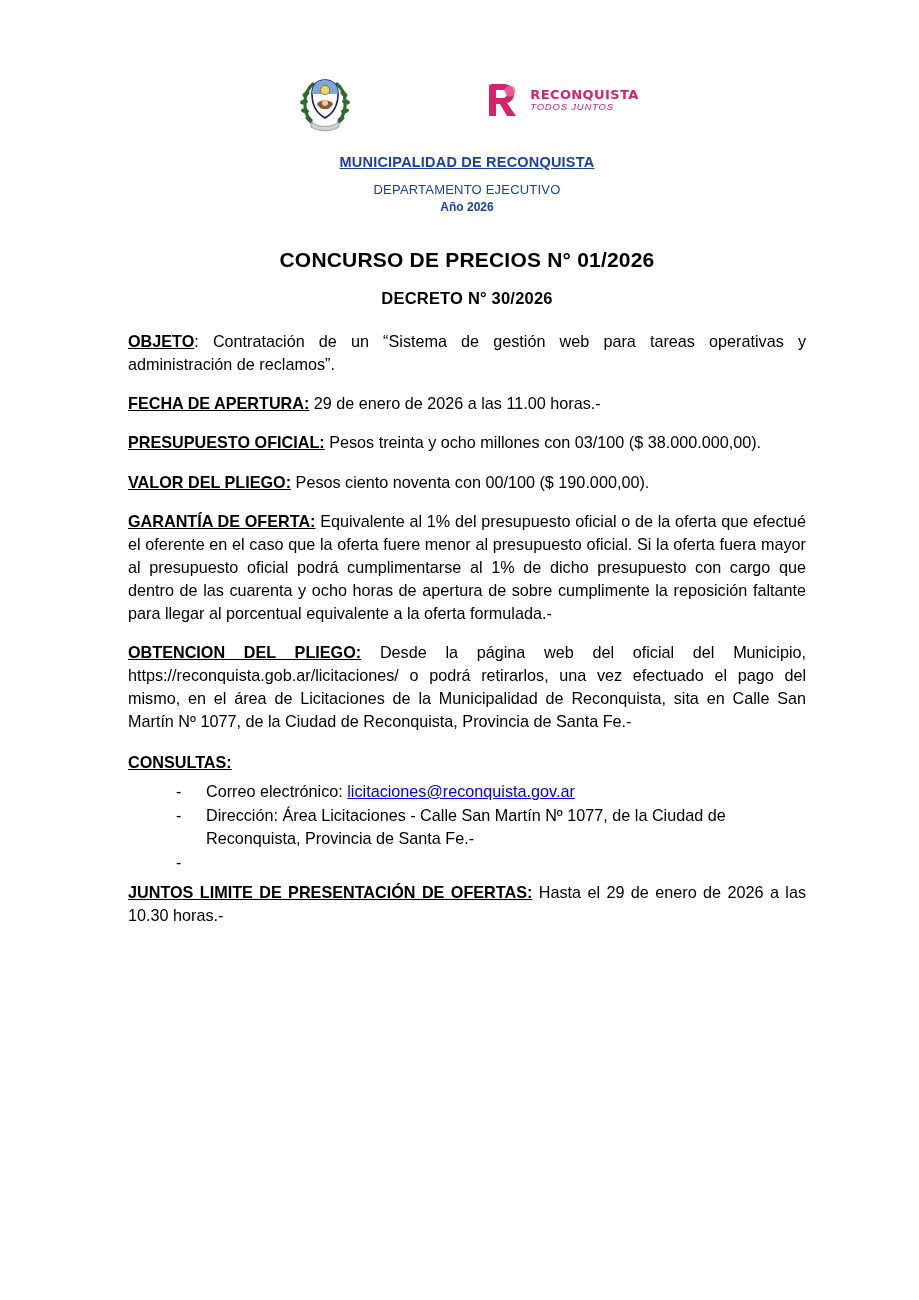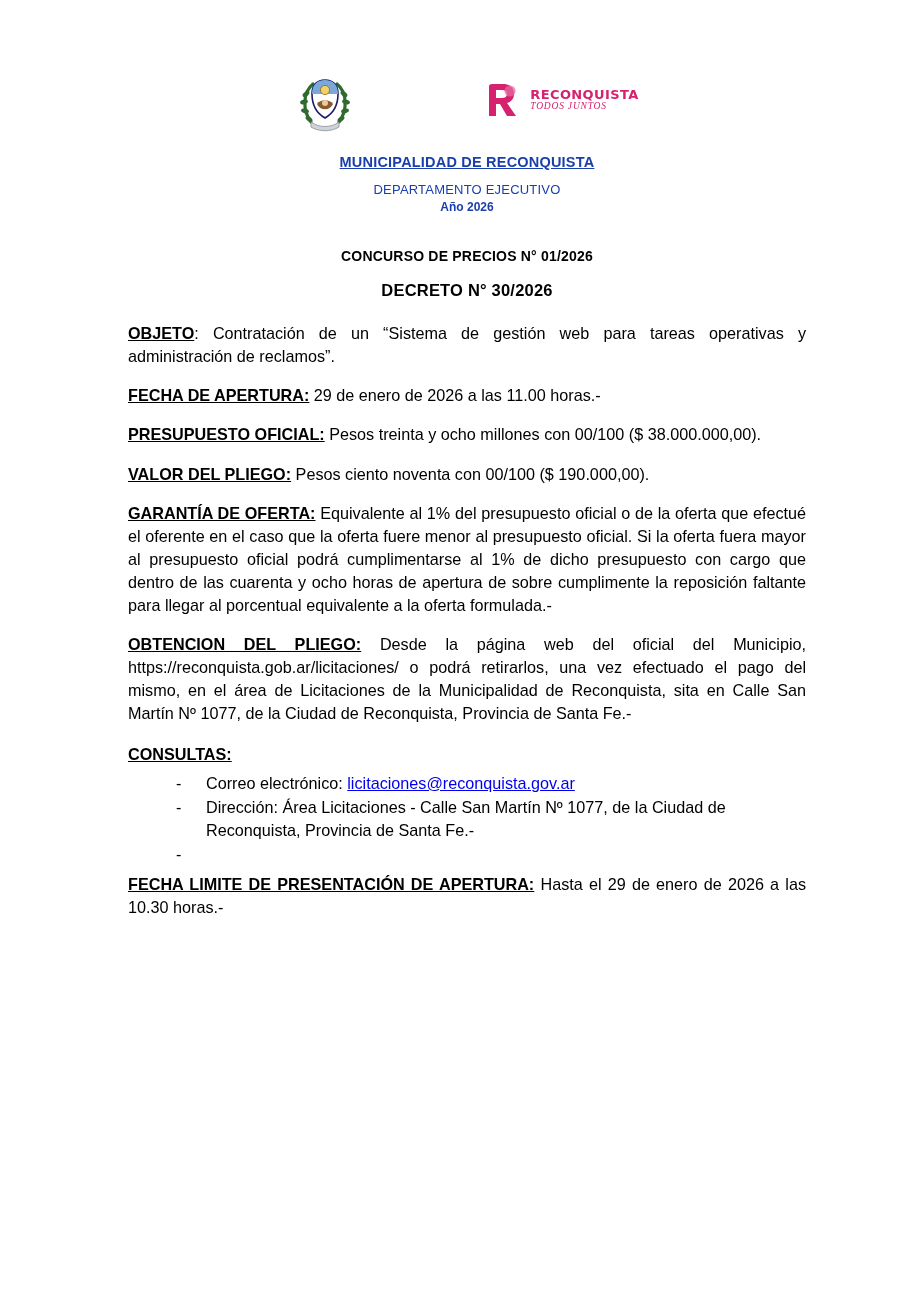--- a/index.html
+++ b/index.html
@@ -55,21 +55,21 @@
     line-height: 1.05;
   }
   .recon-name {
     font-family: "DejaVu Sans", sans-serif;
     font-weight: bold;
     font-size: 13px;
     letter-spacing: 0.4px;
     color: #d6216f;
   }
   .recon-sub {
-    font-family: Liberation Serif, serif;
+    font-family: Liberation Sans, sans-serif;
     font-style: italic;
     font-size: 9.5px;
     letter-spacing: 0.8px;
     color: #d6216f;
   }
 
   .muni-title {
     margin-top: 18px;
     font-size: 14.5px;
     font-weight: bold;
@@ -88,21 +88,21 @@
     margin-top: 3px;
     font-size: 12px;
     font-weight: bold;
     color: #1a3faa;
   }
 
   
   .doc-title {
     margin-top: 34px;
     text-align: center;
-    font-size: 14px;
+    font-size: 21px;
     font-weight: bold;
     letter-spacing: 0.2px;
   }
   .doc-subtitle {
     margin-top: 17px;
     text-align: center;
     font-size: 16.5px;
     font-weight: bold;
     letter-spacing: 0.2px;
   }
@@ -215,21 +215,21 @@
 
   <p class="clause first">
     <span class="lbl">OBJETO</span><span>:</span><span> Contratación de un “Sistema de gestión web para tareas operativas y administración de reclamos”.</span>
   </p>
 
   <p class="clause">
     <span class="lbl">FECHA DE APERTURA:</span><span>  29 de enero de 2026 a las 11.00 horas.-</span>
   </p>
 
   <p class="clause">
-    <span class="lbl">PRESUPUESTO OFICIAL:</span><span> Pesos treinta y ocho millones con 00/100 ($ 38.000.000,00).</span>
+    <span class="lbl">PRESUPUESTO OFICIAL:</span><span> Pesos treinta y ocho millones con 03/100 ($ 38.000.000,00).</span>
   </p>
 
   <p class="clause">
     <span class="lbl">VALOR DEL PLIEGO:</span><span> Pesos ciento noventa con 00/100 ($ 190.000,00).</span>
   </p>
 
   <p class="clause">
     <span class="lbl">GARANTÍA DE OFERTA:</span><span> Equivalente al 1% del presupuesto oficial o de la oferta que efectué el oferente en el caso que la oferta fuere menor al presupuesto oficial. Si la oferta fuera mayor al presupuesto oficial podrá cumplimentarse al 1% de dicho presupuesto con cargo que dentro de las cuarenta y ocho horas de apertura de sobre cumplimente la reposición faltante para llegar al porcentual equivalente a la oferta formulada.-</span>
   </p>
 
@@ -245,16 +245,16 @@
     </li>
     <li>
       <span>Dirección: Área Licitaciones - Calle San Martín Nº 1077, de la Ciudad de Reconquista, Provincia de Santa Fe.-</span>
     </li>
     <li class="empty">
       <span></span>
     </li>
   </ul>
 
   <p class="final">
-    <span class="lbl">FECHA LIMITE DE PRESENTACIÓN DE APERTURA:</span><span> Hasta el 29 de enero de 2026 a las 10.30 horas.-</span>
+    <span class="lbl">JUNTOS LIMITE DE PRESENTACIÓN DE OFERTAS:</span><span> Hasta el 29 de enero de 2026 a las 10.30 horas.-</span>
   </p>
 
 </div>
 
 </body></html>

